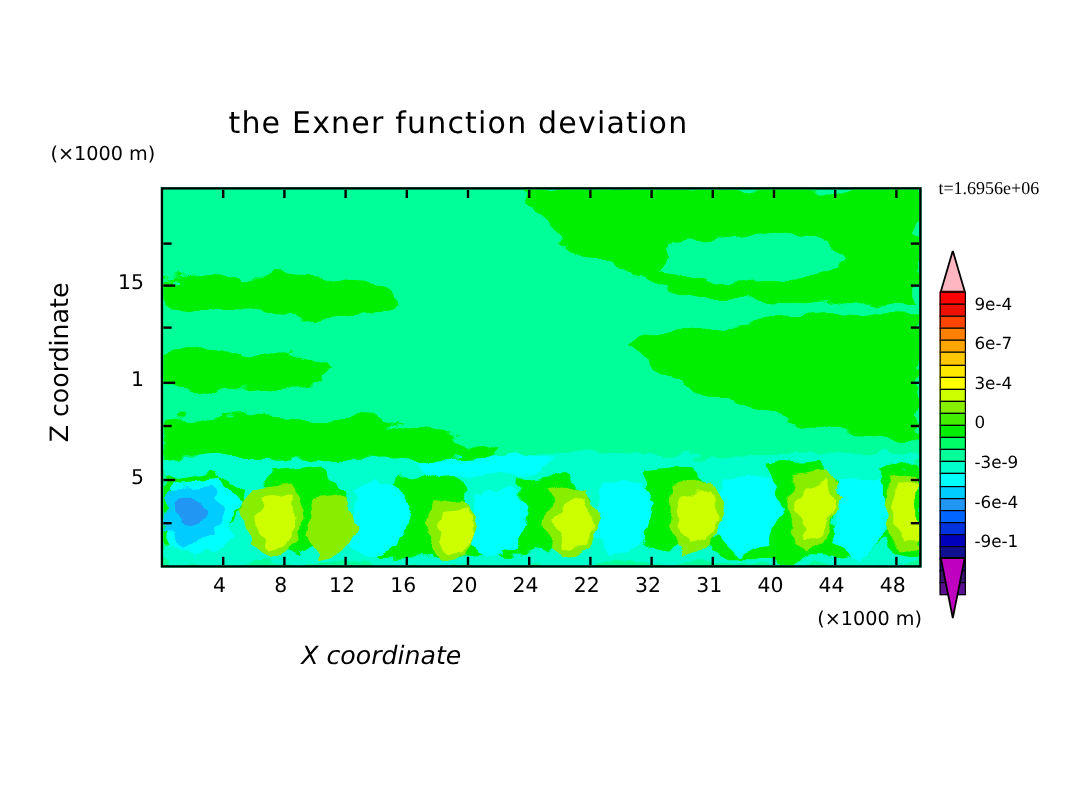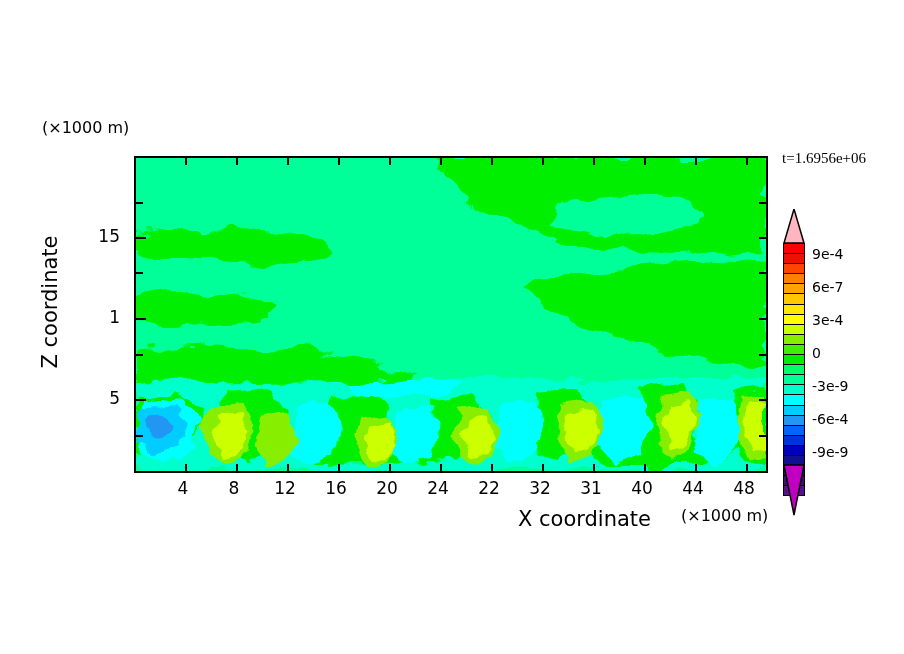--- a/index.html
+++ b/index.html
@@ -9,22 +9,22 @@
 
   #plot-title{position:absolute;left:0;top:88px;width:904px;text-align:center;
        font-size:25px;letter-spacing:1px;}
   #title-inner{display:inline-block;margin-left:-140px;}
 
   #ytop-unit{position:absolute;left:42px;top:118px;font-size:16px;}
   #xbot-unit{position:absolute;left:681px;top:506px;font-size:16px;}
 
   #ylabel{position:absolute;left:-60px;top:290px;width:220px;text-align:center;
        font-size:21px;transform:rotate(-90deg);}
-  #xlabel{position:absolute;left:251px;top:507px;width:400px;text-align:right;
-       font-size:21px;}
+  #xlabel{position:absolute;left:251px;top:534px;width:400px;text-align:left;
+       font-size:21px;font-style:italic;}
 
   #timestamp{position:absolute;left:782px;top:150px;font-size:15px;font-family:Liberation Serif, serif;}
 
   
   #plot-area{position:absolute;left:134px;top:156px;width:634px;height:317px;
        border:2px solid #000;box-sizing:border-box;overflow:hidden;background:#00ff99;}
   #field{position:absolute;left:0;top:0;width:100%;height:100%;}
 
   .tick{position:absolute;background:#000;}
   .tick.x{width:2px;height:7px;bottom:0;}
@@ -43,20 +43,23 @@
        margin-bottom:-1px;}
   #cb-arrow-up{position:absolute;left:783px;top:209px;width:22px;height:35px;}
   #cb-arrow-dn{position:absolute;left:783px;top:464px;width:22px;height:52px;}
   .cb-lab{position:absolute;left:812px;font-size:14px;white-space:nowrap;}
 </style>
 </head>
 <body>
 
 <div class="fig">
 
+  <div id="plot-title">
+    <span id="title-inner">the Exner function deviation</span>
+  </div>
 
   <div id="ytop-unit">(×1000 m)</div>
   <div id="ylabel">Z coordinate</div>
   <div id="xlabel">X coordinate</div>
   <div id="xbot-unit">(×1000 m)</div>
   <div id="timestamp">t=1.6956e+06</div>
 
   <div id="plot-area">
     <svg id="field" viewBox="0 0 634 317" preserveAspectRatio="none">
       <defs>
@@ -241,15 +244,15 @@
   <svg id="cb-arrow-dn" viewBox="0 0 22 52">
     <polygon id="cb-dn-poly" points="1,1 21,1 11,51" stroke="#000" stroke-width="1.5" fill="#c000c0"></polygon>
   </svg>
 
   <span class="cb-lab" style="top:246px">9e-4</span>
   <span class="cb-lab" style="top:279px">6e-7</span>
   <span class="cb-lab" style="top:312px">3e-4</span>
   <span class="cb-lab" style="top:345px">0</span>
   <span class="cb-lab" style="top:378px">-3e-9</span>
   <span class="cb-lab" style="top:411px">-6e-4</span>
-  <span class="cb-lab" style="top:444px">-9e-9</span>
+  <span class="cb-lab" style="top:444px">-9e-1</span>
 
 </div>
 
 </body></html>

